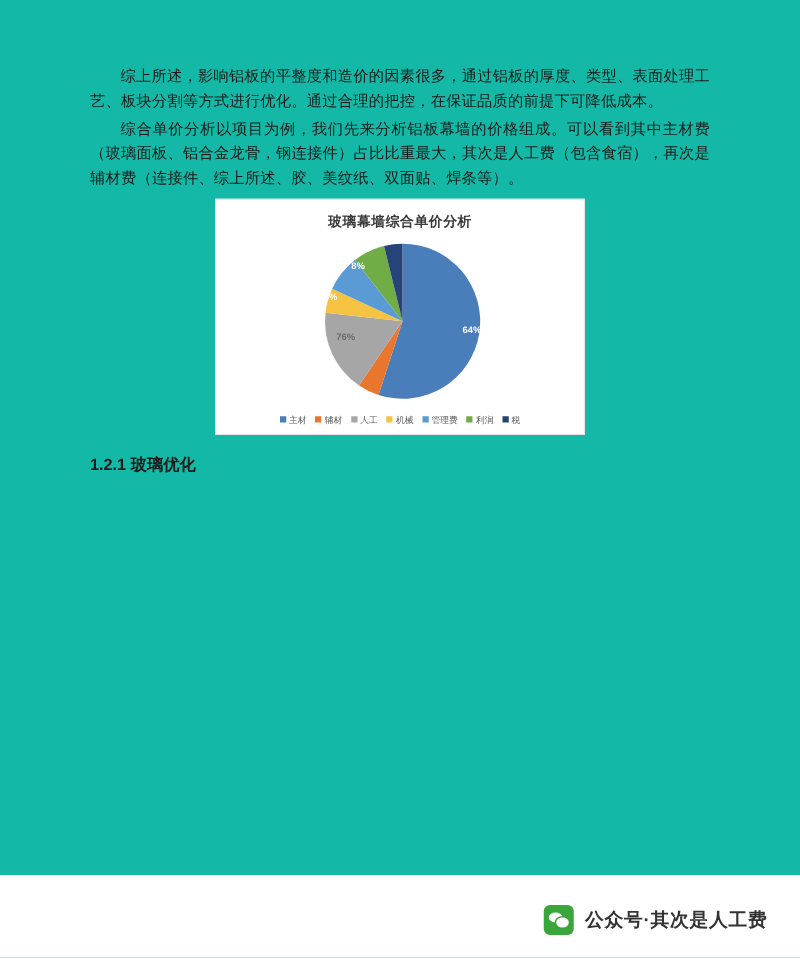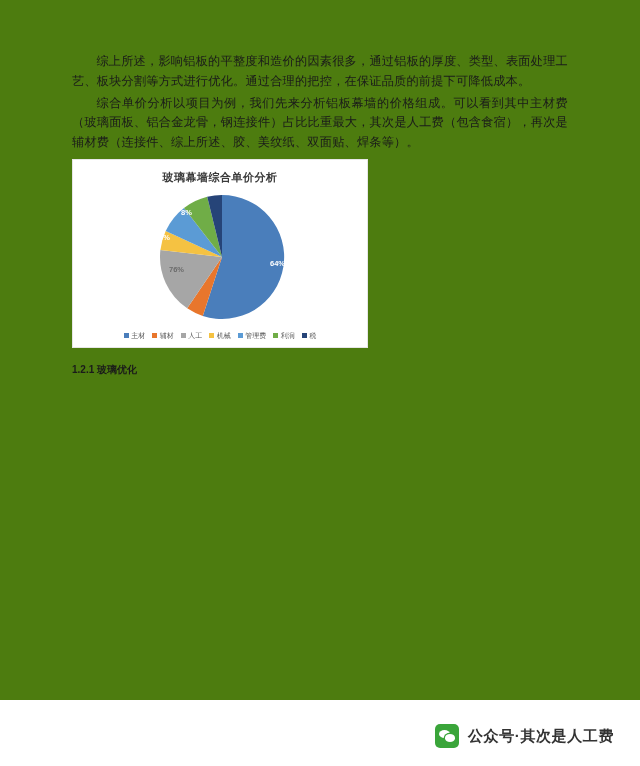--- a/index.html
+++ b/index.html
@@ -13,21 +13,21 @@
     position: relative;
     font-family: "Liberation Serif", serif;
     color: #1a1a1a;
     overflow: hidden;
   }
   .page {
     position: absolute;
     left: 0; top: 0;
     width: 640px;
     height: 766px;
-    background: #4d7c0f;
+    background: #14b8a6;
   }
   .content {
     position: absolute;
     left: 72px;
     top: 52px;
     width: 496px;
   }
   p.body-text {
     margin: 0 0 2px 0;
     font-size: 12.2px;
@@ -38,31 +38,32 @@
   }
   h3.heading {
     margin: 13px 0 6px 0;
     font-size: 12.6px;
     font-weight: normal;
     text-indent: 2em;
     line-height: 1.6;
   }
   h3.heading-bold {
     margin: 14px 0 0 0;
-    font-size: 10px;
+    font-size: 13px;
     font-weight: bold;
     font-family: "Liberation Sans", sans-serif;
     line-height: 1.5;
     text-indent: 0;
   }
   
   .chart-wrap {
     margin: 6px 0 4px 0;
     width: 496px;
     display: flex;
+    justify-content: center;
   }
   .chart-card {
     width: 296px;
     background: #ffffff;
     border: 1px solid #e6e6e6;
     box-sizing: border-box;
     padding: 6px 4px 4px 4px;
     position: relative;
   }
   .chart-title {

